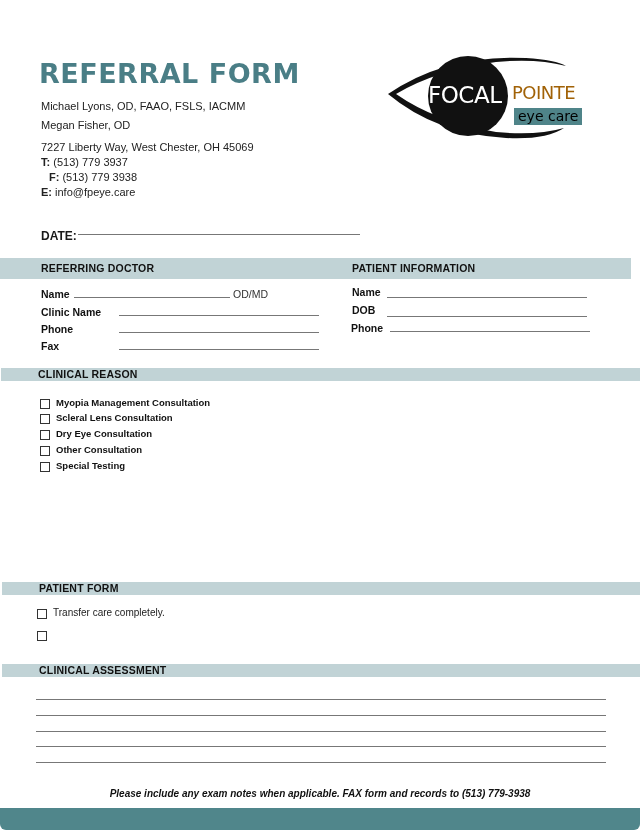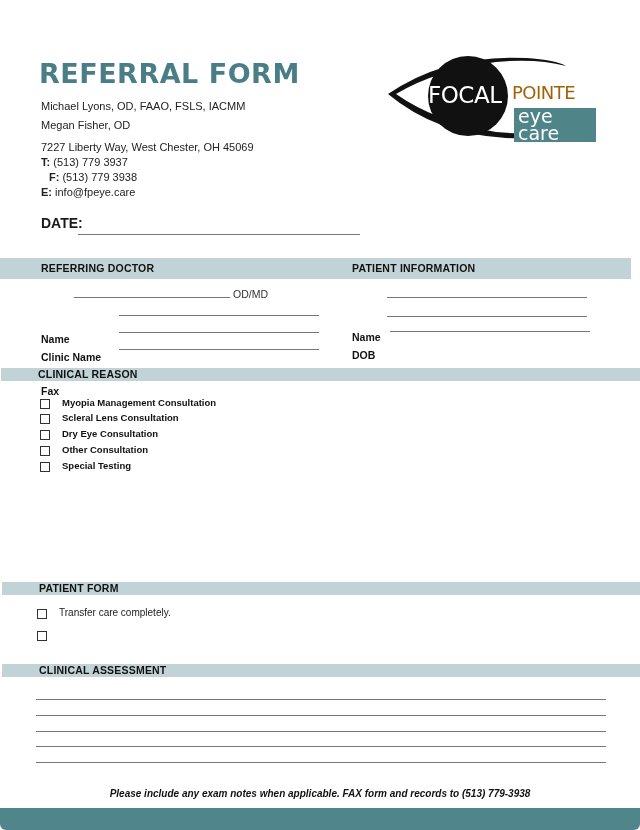--- a/index.html
+++ b/index.html
@@ -8,27 +8,27 @@
       background: #ffffff; font-family: "Liberation Sans", sans-serif; color: #1a1a1a;
     }
     .abs { position: absolute; }
     .title {
       left: 39px; top: 58px; font-size: 27px; font-weight: bold; color: #4a7e86;
       letter-spacing: 0.5px; font-family: "DejaVu Sans", sans-serif;
     }
     .contact { font-size: 11px; color: #222; white-space: nowrap; }
     .contact b { font-weight: bold; }
     .logo { left: 386px; top: 52px; width: 210px; height: 90px; }
-    .date-row { left: 41px; top: 215px; font-size: 14px; font-weight: bold; }
+    .date-row { left: 41px; top: 229px; font-size: 12px; font-weight: bold; }
     .line { position: absolute; border-bottom: 1px solid #777; height: 0; }
     .band { position: absolute; background: #c1d3d6; height: 21px; }
     .band-label { position: absolute; font-size: 10.5px; font-weight: bold; color: #111; letter-spacing: 0.2px; }
-    .field-label { position: absolute; font-size: 10.5px; font-weight: bold; color: #111; margin-top: 45px; }
+    .field-label { position: absolute; font-size: 10.5px; font-weight: bold; color: #111; }
     .odmd { position: absolute; font-size: 10.5px; color: #333; }
-    .cb-row { position: absolute; display: flex; align-items: center; gap: 6px; }
+    .cb-row { position: absolute; display: flex; align-items: center; }
     .cb { width: 8px; height: 8px; border: 1px solid #333; background: #fff; margin-right: 6px; margin-top: 3px; flex: none; }
     .cb-label-b { font-size: 9.5px; font-weight: bold; color: #111; }
     .cb-label { font-size: 10px; color: #222; }
     .footer-note {
       position: absolute; left: 0; width: 640px; top: 788px; text-align: center;
       font-size: 10px; font-weight: bold; font-style: italic; color: #111;
     }
     .footer-bar { position: absolute; left: 0; top: 808px; width: 640px; height: 22px; background: #50868b; border-radius: 0 0 6px 6px; }
   </style>
 </head>
@@ -51,21 +51,21 @@
   <span>info@fpeye.care</span>
 </div>
 
 <div class="abs logo">
   <svg width="210" height="90" viewBox="0 0 210 90">
     <path d="M2 42 Q60 2 140 6 Q170 8 180 14 Q150 6 110 10 Q50 18 10 42 Q50 70 110 80 Q150 84 178 76 Q160 88 120 86 Q50 82 2 42 Z" fill="#111"></path>
     <circle cx="82" cy="44" r="40" fill="#111"></circle>
   </svg>
   <span class="abs" style="left:42px;top:30px;font-size:23px;color:#fff;font-family:'DejaVu Sans',sans-serif;letter-spacing:-0.5px;">FOCAL</span>
   <span class="abs" style="left:126px;top:30px;font-size:18px;color:#a16207;font-family:'DejaVu Sans',sans-serif;letter-spacing:-0.5px;">POINTE</span>
-  <span class="abs" style="left:128px;top:56px;font-size:19px;color:#ffffff;background:#4f8489;padding:0 4px;line-height:17px;font-family:'DejaVu Sans',sans-serif;">eye care</span>
+  <span class="abs" style="left:128px;top:56px;font-size:14px;color:#000000;background:#4f8489;padding:0 4px;line-height:17px;font-family:'DejaVu Sans',sans-serif;">eye care</span>
 </div>
 
 <div class="abs date-row">DATE:</div>
 <div class="line" style="left:78px;top:234px;width:282px;"></div>
 
 <div class="band" style="left:0;top:258px;width:631px;"></div>
 <div class="band-label" style="left:41px;top:262px;">REFERRING DOCTOR</div>
 <div class="band-label" style="left:352px;top:262px;">PATIENT INFORMATION</div>
 
 <div class="field-label" style="left:41px;top:288px;">Name</div>

